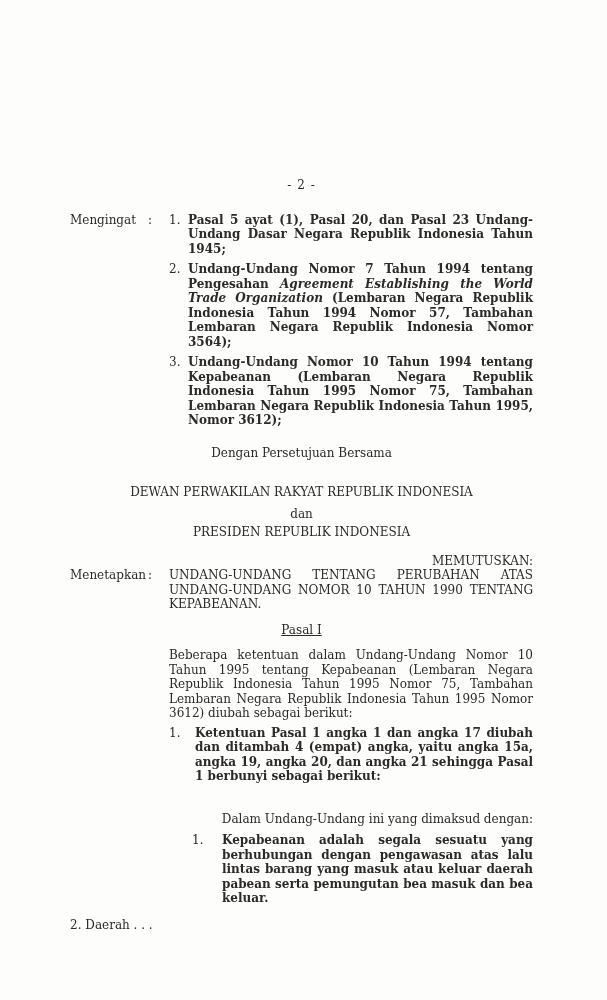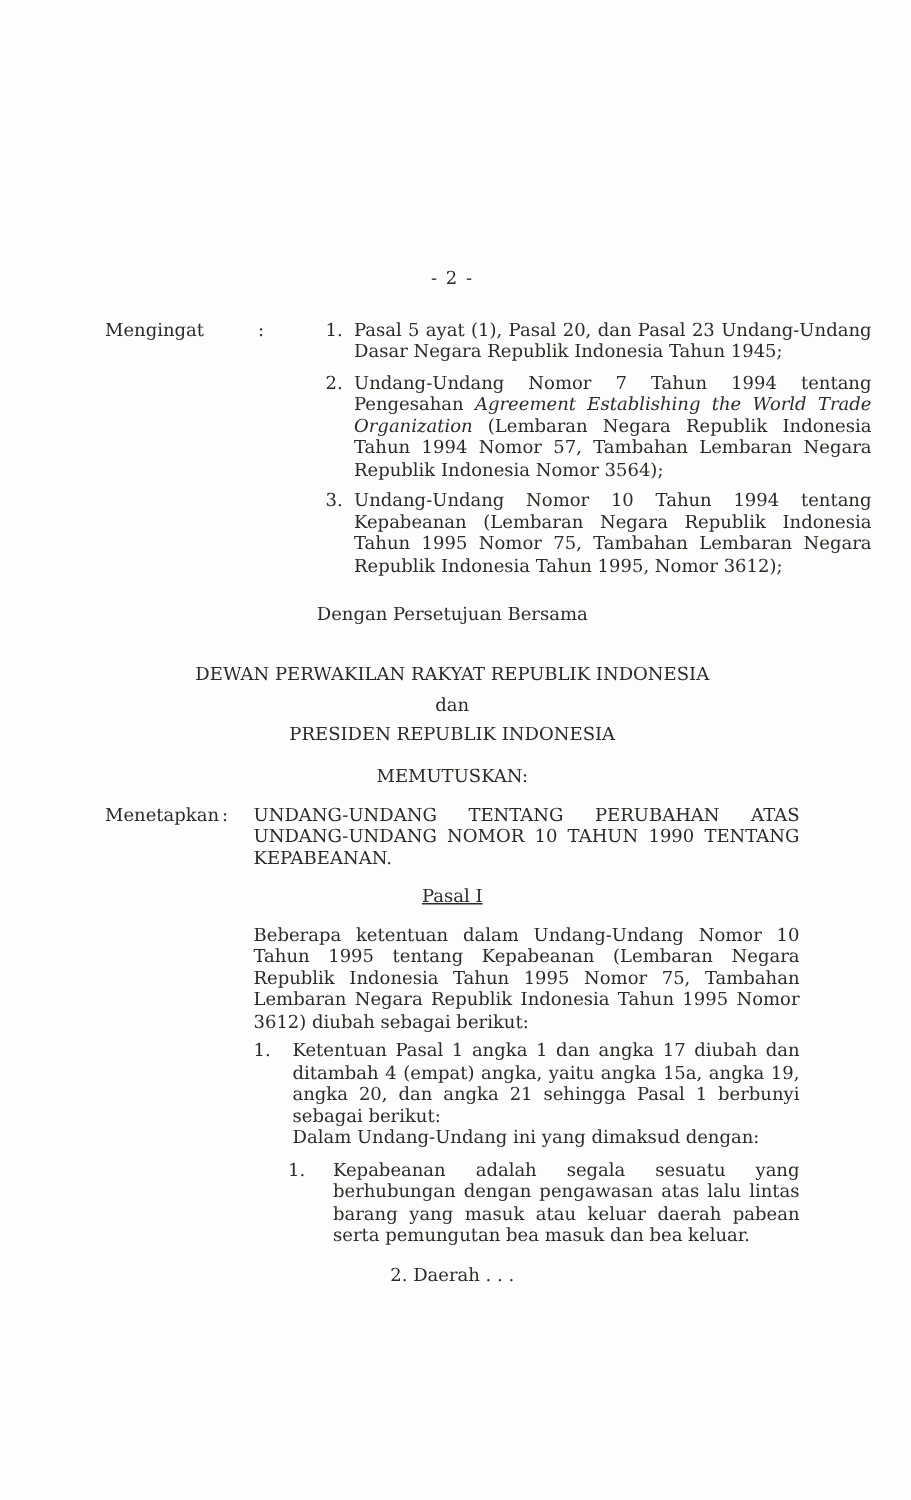--- a/index.html
+++ b/index.html
@@ -38,65 +38,66 @@
   }
   .clause-label { text-align: left; }
   .clause-colon { text-align: left; }
 
   
   .list-item { display: flex; }
   .list-item .num { flex: 0 0 19px; }
   .list-item .txt {
     flex: 1 1 auto;
     text-align: justify;
+    font-weight: bold;
   }
   .considering-list .list-item { margin-bottom: 6px; }
   .considering-list .list-item:last-child { margin-bottom: 0; }
 
   .just { text-align: justify; }
   .it { font-style: italic; }
 
-  .h-dengan      { margin-top: 18px; gap: 24px; }
+  .h-dengan      { margin-top: 18px; }
   .h-dewan       { margin-top: 25px; }
   .h-dan         { margin-top: 7px; }
   .h-presiden    { margin-top: 4px; }
-  .h-memutuskan  { margin-top: 14px; }
-  .menetapkan    { margin-top: 11px; }
+  .h-memutuskan  { margin-top: 14px; text-align: right; }
+  .menetapkan    { }
   .h-pasal-I     { margin-top: 11px; text-decoration: underline; }
 
   .article-I-intro {
     margin-top: 11px;
     margin-left: 99px;  
     width: 364px;
   }
   .amendment {
     margin-top: 5px;
     margin-left: 99px;  
     width: 364px;
   }
   .amendment .num { flex: 0 0 26px; }
 
   .h-pasal-1 { margin-top: 12px; }
 
   .article-1-intro {
-    margin-top: 0;
+    margin-top: 28px;
     margin-left: 125px; 
     width: 338px;
-    text-align: left;
+    text-align: right;
   }
   .definition {
     margin-top: 7px;
     margin-left: 122px; 
     width: 341px;
   }
   .definition .num { flex: 0 0 30px; }
 
   .catchword {
     margin-top: 12px;
-    text-align: center;
+    text-align: left;
   }
 </style>
 </head>
 <body>
 
 <div class="page">
   <div class="content">
 
     <div class="page-number">- 2 -</div>
 

